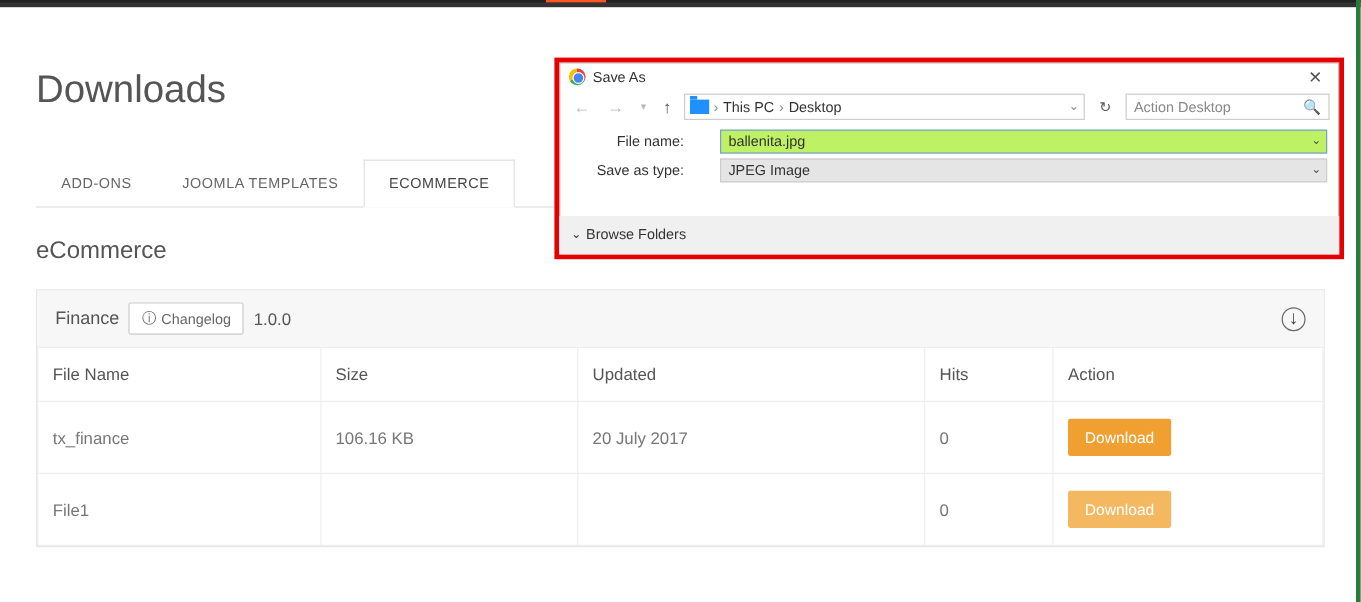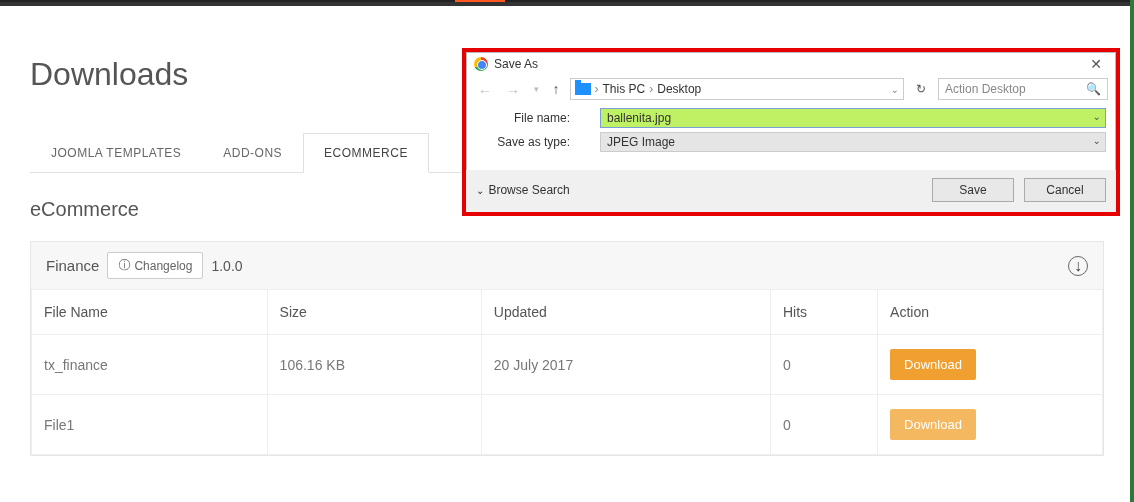--- a/index.html
+++ b/index.html
@@ -315,22 +315,22 @@
 <body>
 
 <div class="topbar"></div>
 <div class="topbar-accent"></div>
 <div class="right-border"></div>
 
 <div class="page">
   <h1 class="page-title">Downloads</h1>
 
   <div class="tabs">
+    <div class="tab">ADD-ONS</div>
     <div class="tab">JOOMLA TEMPLATES</div>
-    <div class="tab">ADD-ONS</div>
     <div class="tab active">ECOMMERCE</div>
   </div>
 
   <h2 class="section-title">eCommerce</h2>
 
   <div class="panel">
     <div class="panel-header">
       <div class="panel-header-left">
         <span class="panel-title">Finance</span>
         <button class="changelog-btn">
@@ -412,21 +412,17 @@
       <span class="field-label">Save as type:</span>
       <div class="field-input combo">
         <span>JPEG Image</span>
         <span class="chev">⌄</span>
       </div>
     </div>
 
     <div class="dialog-footer">
       <div class="browse-folders">
         <span style="font-size:10px">⌄</span>
-        <span>Browse Search</span>
-      </div>
-      <div class="footer-buttons">
-        <div class="win-btn">Save</div>
-        <div class="win-btn">Cancel</div>
+        <span>Browse Folders</span>
       </div>
     </div>
   </div>
 </div>
 
 </body></html>

